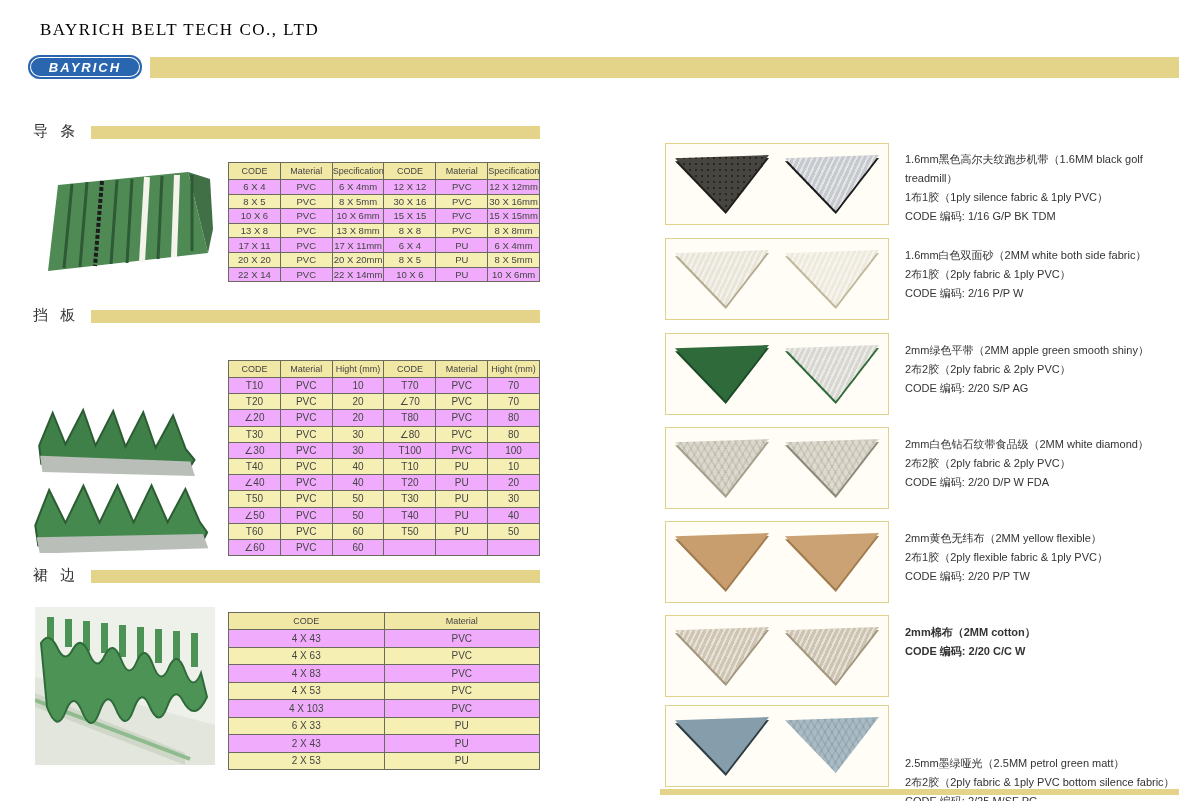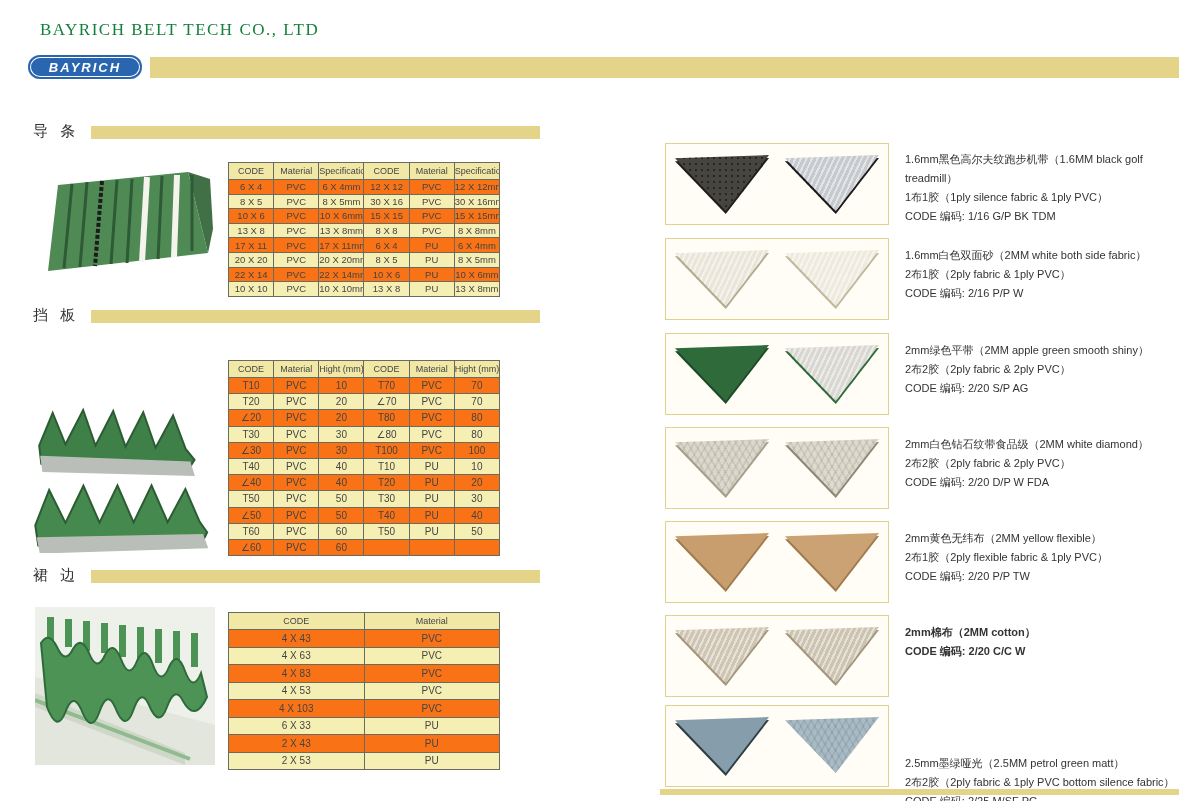--- a/index.html
+++ b/index.html
@@ -4,36 +4,36 @@
 <style>
   html,body{margin:0;padding:0;}
   body{
     width:1179px;height:801px;position:relative;background:#ffffff;
     font-family:"Liberation Sans",sans-serif;color:#3a3a3a;overflow:hidden;
   }
   .abs{position:absolute;}
 
   
   .company{left:40px;top:20px;font-family:"Liberation Serif",serif;
-    font-size:17px;letter-spacing:1.5px;color:#15803d;}
+    font-size:17px;letter-spacing:1.5px;color:#000000;}
   .logo{left:28px;top:55px;width:114px;height:24px;background:#2a65b0;
     border-radius:13px;display:flex;align-items:center;justify-content:center;
     color:#fff;font-weight:bold;font-style:italic;font-size:13px;letter-spacing:2px;
     box-shadow:inset 0 0 0 2px #2a65b0, inset 0 0 0 3px #ffffff;}
   .band{background:#e3d489;}
   .band-top{left:150px;top:57px;width:1029px;height:21px;}
   .band-bottom{left:660px;top:789px;width:519px;height:6px;}
 
   
   .sec-label{font-size:15px;color:#333;font-weight:500;letter-spacing:4px;}
   .sec-bar{left:91px;width:449px;height:13px;background:#e3d489;}
 
   
-  table.spec{border-collapse:collapse;table-layout:fixed;width:272px;
-    font-size:9.5px;color:#444;background:#f97316;}
+  table.spec{border-collapse:collapse;table-layout:fixed;width:312px;
+    font-size:9.5px;color:#444;background:#f0abfc;}
   table.spec th,table.spec td{border:1px solid #6a6a5f;text-align:center;
     padding:0;overflow:hidden;white-space:nowrap;}
   table.spec th{background:#f2e8a6;font-weight:normal;height:16px;font-size:9px;}
   table.spec tbody tr:nth-child(even){background:#f6efb3;}
   table.t1 td{height:13.6px;}
   table.t2{font-size:10px;}  table.t2 td{height:15.2px;}
   table.t3{font-size:10px;}  table.t3 td{height:16.5px;}
 
   
   .photo svg{display:block;}
@@ -140,28 +140,20 @@
         <td>PU</td>
         <td>8 X 5mm</td>
       </tr>
       <tr>
         <td>22 X 14</td>
         <td>PVC</td>
         <td>22 X 14mm</td>
         <td>10 X 6</td>
         <td>PU</td>
         <td>10 X 6mm</td>
-      </tr>
-      <tr>
-        <td>10 X 10</td>
-        <td>PVC</td>
-        <td>10 X 10mm</td>
-        <td>13 X 8</td>
-        <td>PU</td>
-        <td>13 X 8mm</td>
       </tr>
     </tbody>
   </table>
 
 <div class="abs sec-label" style="left:33px;top:306px;">挡 板</div>
 <div class="abs sec-bar" style="top:310px;"></div>
 
 <div class="abs photo" style="left:28px;top:388px;">
   <svg width="190" height="165" viewBox="0 0 190 165">
     <g transform="translate(12,14) rotate(6 80 40)">

